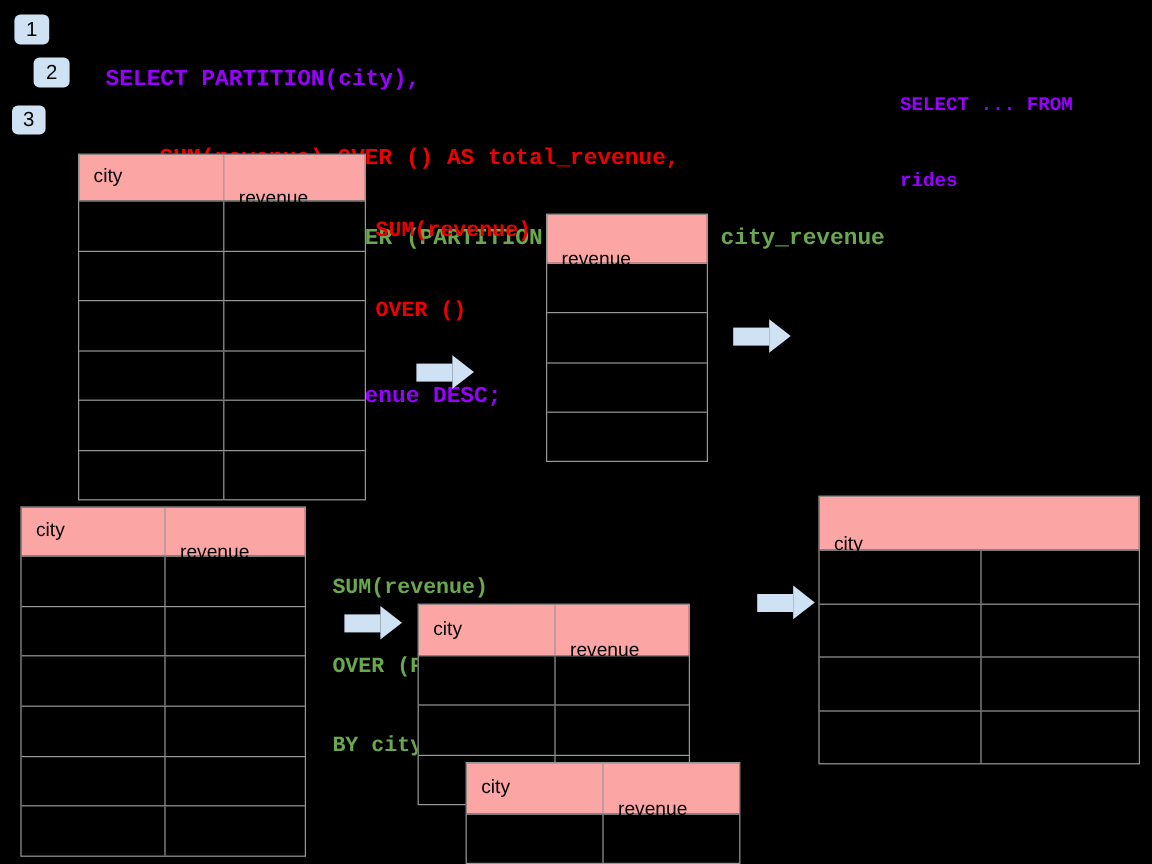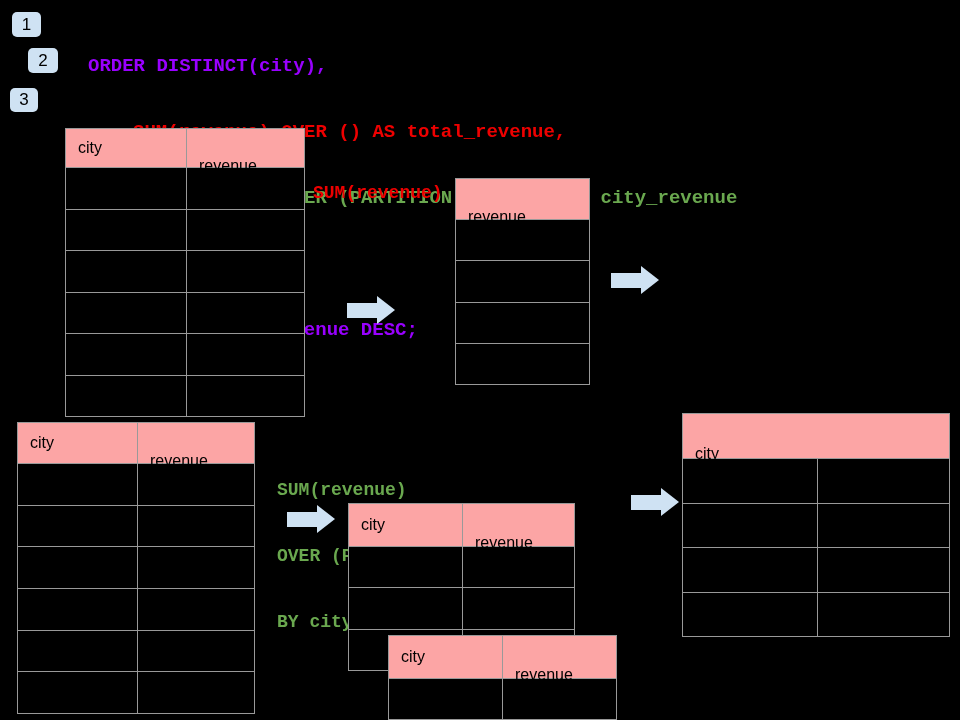--- a/index.html
+++ b/index.html
@@ -85,30 +85,35 @@
 </head>
 <body>
 
 <div id="slide">
 
   <div class="badge" id="badge1">1</div>
   <div class="badge" id="badge2">2</div>
   <div class="badge" id="badge3">3</div>
 
   <div class="code">
-    <div class="purple">ORDER DISTINCT(city),</div>
+    <div class="purple">SELECT PARTITION(city),</div>
     <div class="red ind2">SUM(revenue) OVER () AS total_revenue,</div>
     <div class="green ind2">SUM(revenue) OVER (PARTITION BY city) as city_revenue</div>
     <div class="purple ind1">FROM rides</div>
     <div class="purple ind1">ORDER by city_revenue DESC;</div>
   </div>
 
+  <div class="sidenote">
+    <div>SELECT ... FROM</div>
+    <div>rides</div>
+  </div>
 
   <div class="fnlabel" id="label-total">
     <div>SUM(revenue)</div>
+    <div>OVER ()</div>
   </div>
 
   <div class="fnlabel" id="label-partition">
     <div>SUM(revenue)</div>
     <div>OVER (PARTITION</div>
     <div>BY city)</div>
   </div>
 
   <div class="tbl" id="t-source-top">
     <div class="thead">

